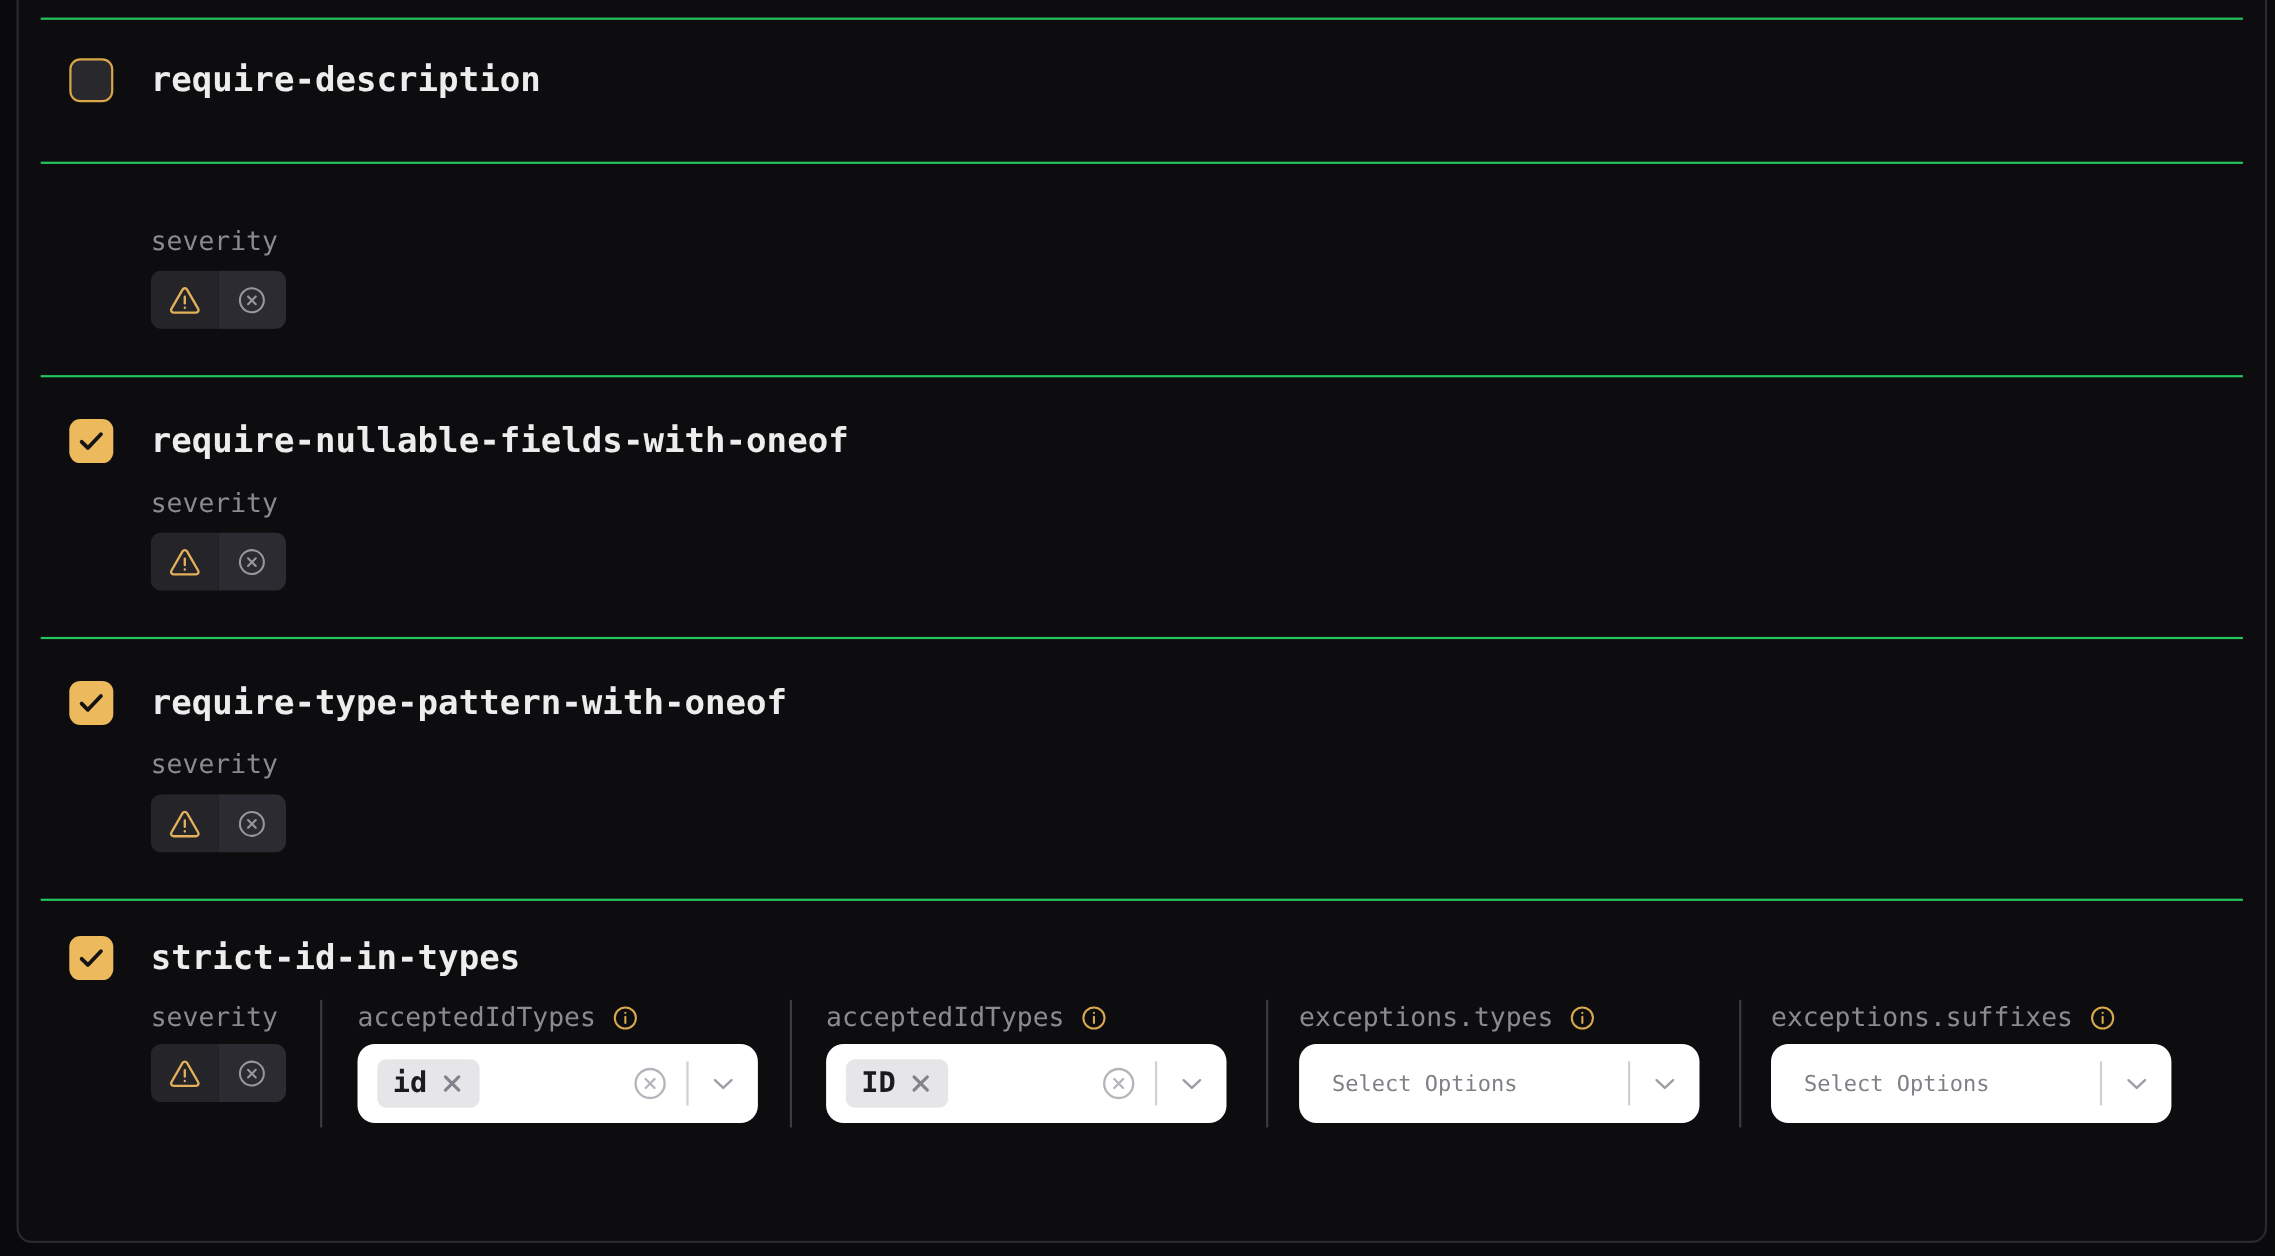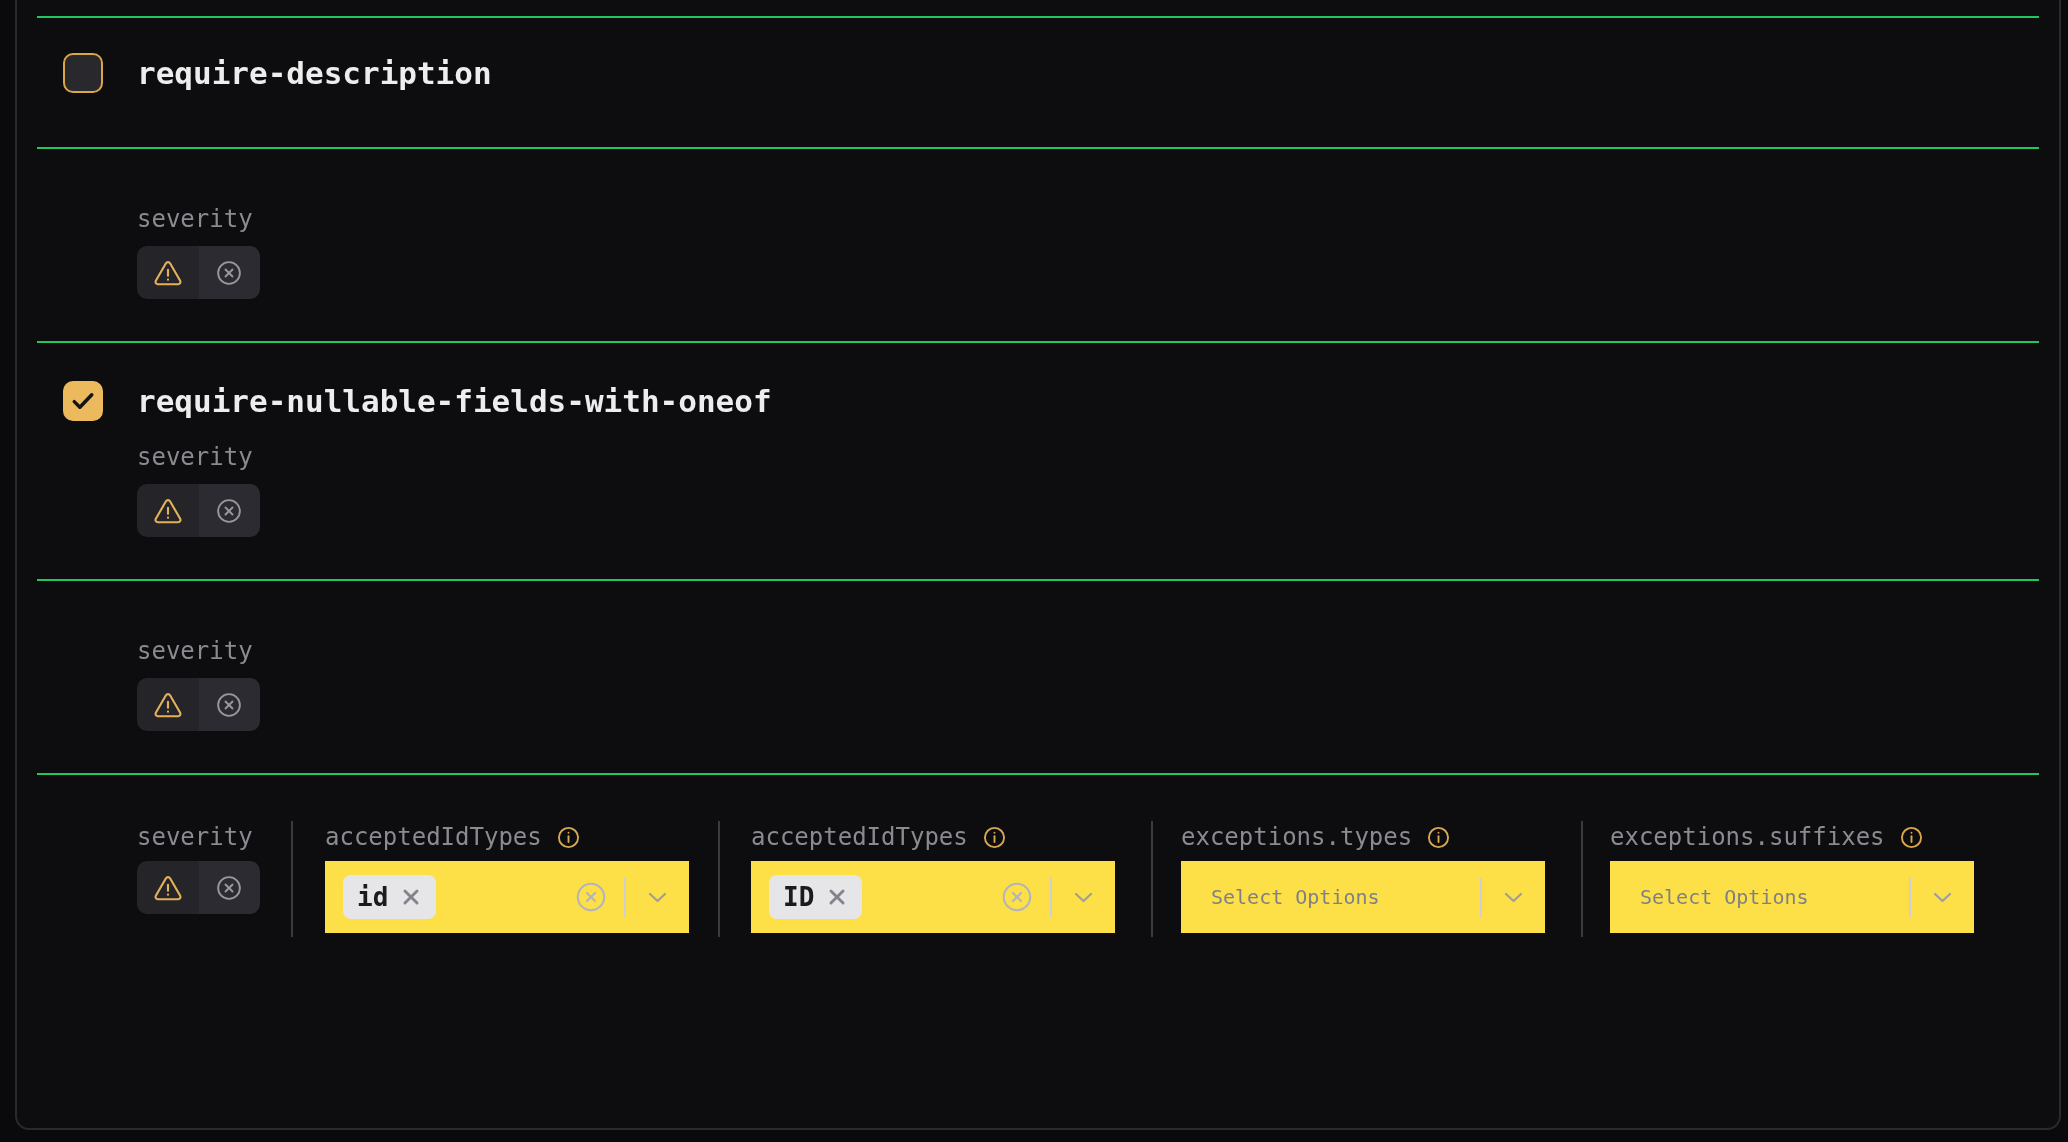--- a/index.html
+++ b/index.html
@@ -47,22 +47,22 @@
   .options-row { display:flex; margin-top:18px; position:relative; align-items:flex-start; }
   .opt-col { display:flex; flex-direction:column; }
   .opt-col .opt-label {
     height:28px; line-height:28px; color:#8a8a90; font-size:24px;
     display:flex; align-items:center; gap:14px; white-space:nowrap;
   }
   .col-divider { width:2px; height:116px; background:#3a3a40; align-self:flex-start; margin-top:-2px; }
   .sev-col { margin-left:100px; width:154px; }
   .sev-col .seg, .opt-col .seg { margin-left:0; margin-top:10px; }
   .multiselect {
-    margin-top:10px; width:364px; height:72px; background:#fde047;
-    border-radius:0; display:flex; align-items:center; cursor:pointer;
+    margin-top:10px; width:364px; height:72px; background:#ffffff;
+    border-radius:16px; display:flex; align-items:center; cursor:pointer;
     padding:0 18px; position:relative;
   }
   .tag {
     height:44px; background:#e6e6e8; border-radius:8px; display:flex;
     align-items:center; gap:12px; padding:0 14px;
     color:#1b1b1e; font-weight:bold; font-size:26px;
   }
   .tag .tag-x { display:flex; cursor:pointer; }
   .ms-right { position:absolute; right:0; top:0; height:72px; display:flex; align-items:center; }
   .ms-clear { display:flex; cursor:pointer; margin-right:15px; }
@@ -137,20 +137,30 @@
                 <circle cx="12" cy="12" r="8.7"></circle>
                 <line x1="9.2" y1="9.2" x2="14.8" y2="14.8"></line>
                 <line x1="14.8" y1="9.2" x2="9.2" y2="14.8"></line>
               </svg>
 </span>
           </button>
       </div>
     </div>
 
     <div class="rule-row mid">
+      <div class="rule-header">
+        <div class="checkbox checked">
+            <span>
+  <svg width="30" height="30" viewBox="0 0 24 24" fill="none" stroke="#141416" stroke-width="2.8" stroke-linecap="round" stroke-linejoin="round">
+                <path d="M5 12.5 L9.5 17 L19 7"></path>
+              </svg>
+</span>
+          </div>
+        <div class="rule-title">require-type-pattern-with-oneof</div>
+      </div>
       <div class="sub-label">severity</div>
       <div class="seg">
         <button class="seg-btn selected">
             <span>
   <svg width="32" height="32" viewBox="0 0 24 24" fill="none" stroke="#e2b159" stroke-width="1.6" stroke-linecap="round" stroke-linejoin="round">
                 <path d="M12 3.8c.63 0 1.21.33 1.54.88l7.6 13.2c.65 1.13-.16 2.52-1.46 2.52H4.32c-1.3 0-2.11-1.39-1.46-2.52l7.6-13.2c.33-.55.91-.88 1.54-.88Z"></path>
                 <line x1="12" y1="9.6" x2="12" y2="14"></line>
                 <line x1="12" y1="17" x2="12" y2="17.1"></line>
               </svg>
 </span>
@@ -161,20 +171,30 @@
                 <circle cx="12" cy="12" r="8.7"></circle>
                 <line x1="9.2" y1="9.2" x2="14.8" y2="14.8"></line>
                 <line x1="14.8" y1="9.2" x2="9.2" y2="14.8"></line>
               </svg>
 </span>
           </button>
       </div>
     </div>
 
     <div class="rule-row last">
+      <div class="rule-header">
+        <div class="checkbox checked">
+            <span>
+  <svg width="30" height="30" viewBox="0 0 24 24" fill="none" stroke="#141416" stroke-width="2.8" stroke-linecap="round" stroke-linejoin="round">
+                <path d="M5 12.5 L9.5 17 L19 7"></path>
+              </svg>
+</span>
+          </div>
+        <div class="rule-title">strict-id-in-types</div>
+      </div>
 
       <div class="options-row">
 
         <div class="opt-col sev-col">
           <div class="opt-label">severity</div>
           <div class="seg">
             <button class="seg-btn selected">
                 <span>
   <svg width="32" height="32" viewBox="0 0 24 24" fill="none" stroke="#e2b159" stroke-width="1.6" stroke-linecap="round" stroke-linejoin="round">
                     <path d="M12 3.8c.63 0 1.21.33 1.54.88l7.6 13.2c.65 1.13-.16 2.52-1.46 2.52H4.32c-1.3 0-2.11-1.39-1.46-2.52l7.6-13.2c.33-.55.91-.88 1.54-.88Z"></path>

